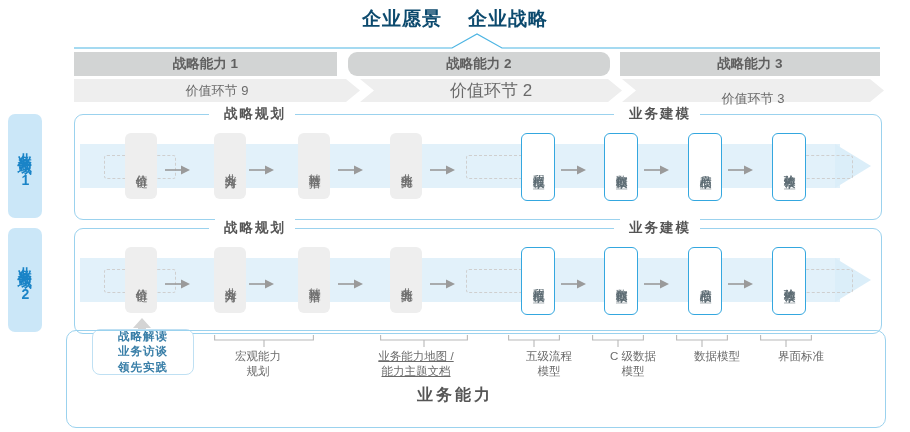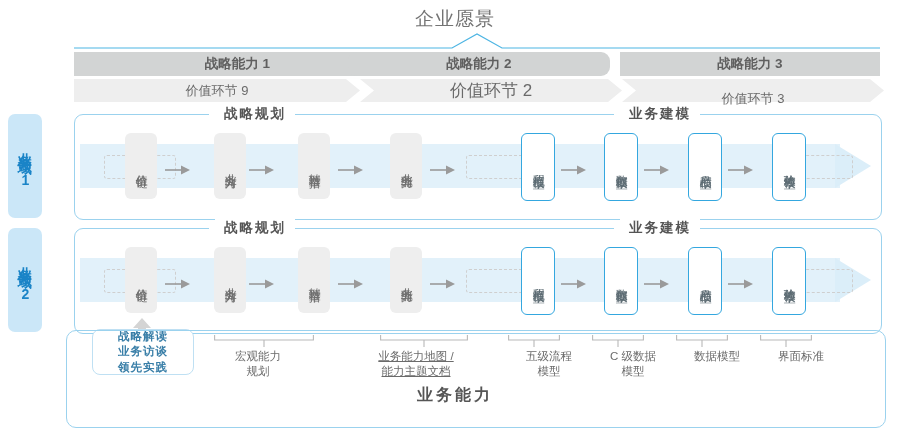--- a/index.html
+++ b/index.html
@@ -9,21 +9,21 @@
     color:#5a5a5a;
   }
   .stage{position:relative;width:910px;height:432px;}
 
   
   .vision-row{
     position:absolute;left:0;top:4px;width:910px;height:30px;
     display:flex;justify-content:center;align-items:center;gap:26px;
   }
   .vision-title{
-    font-size:19px;font-weight:normal;color:#737373;letter-spacing:1px;
+    font-size:19px;font-weight:bold;color:#0c4a6e;letter-spacing:1px;
     white-space:nowrap;
   }
   .peak{position:absolute;left:74px;top:33px;width:806px;height:16px;}
 
   
   .cap-bar{
     position:absolute;height:24px;background:#d2d4d4;
     display:flex;align-items:center;justify-content:center;
     font-size:13.5px;font-weight:bold;color:#5f5f5f;white-space:nowrap;
   }
@@ -96,28 +96,29 @@
     font-size:16px;font-weight:bold;color:#555555;letter-spacing:3px;
   }
 </style>
 </head>
 <body>
 
 <div class="stage">
 
   <div class="vision-row">
     <div class="vision-title">企业愿景</div>
+    <div class="vision-title">企业战略</div>
   </div>
 
   <svg class="peak" viewBox="0 0 806 16" preserveAspectRatio="none">
     <path d="M0 15 L378 15 L403 1 L428 15 L806 15" fill="none" stroke="#4db5e3" stroke-width="1.2"></path>
   </svg>
 
   <div id="cap-bars">
-      <div class="cap-bar" style="left: 74px; width: 263px; top: 52px; padding-left: 32px;">
+      <div class="cap-bar" style="left: 74px; width: 263px; top: 52px;">
         <span>战略能力 1</span>
       </div>
       <div class="cap-bar" style="left: 348px; width: 262px; top: 52px; border-radius: 9px;">
         <span>战略能力 2</span>
       </div>
       <div class="cap-bar" style="left: 620px; width: 260px; top: 52px;">
         <span>战略能力 3</span>
       </div>
     </div>
   <div id="val-bars">

